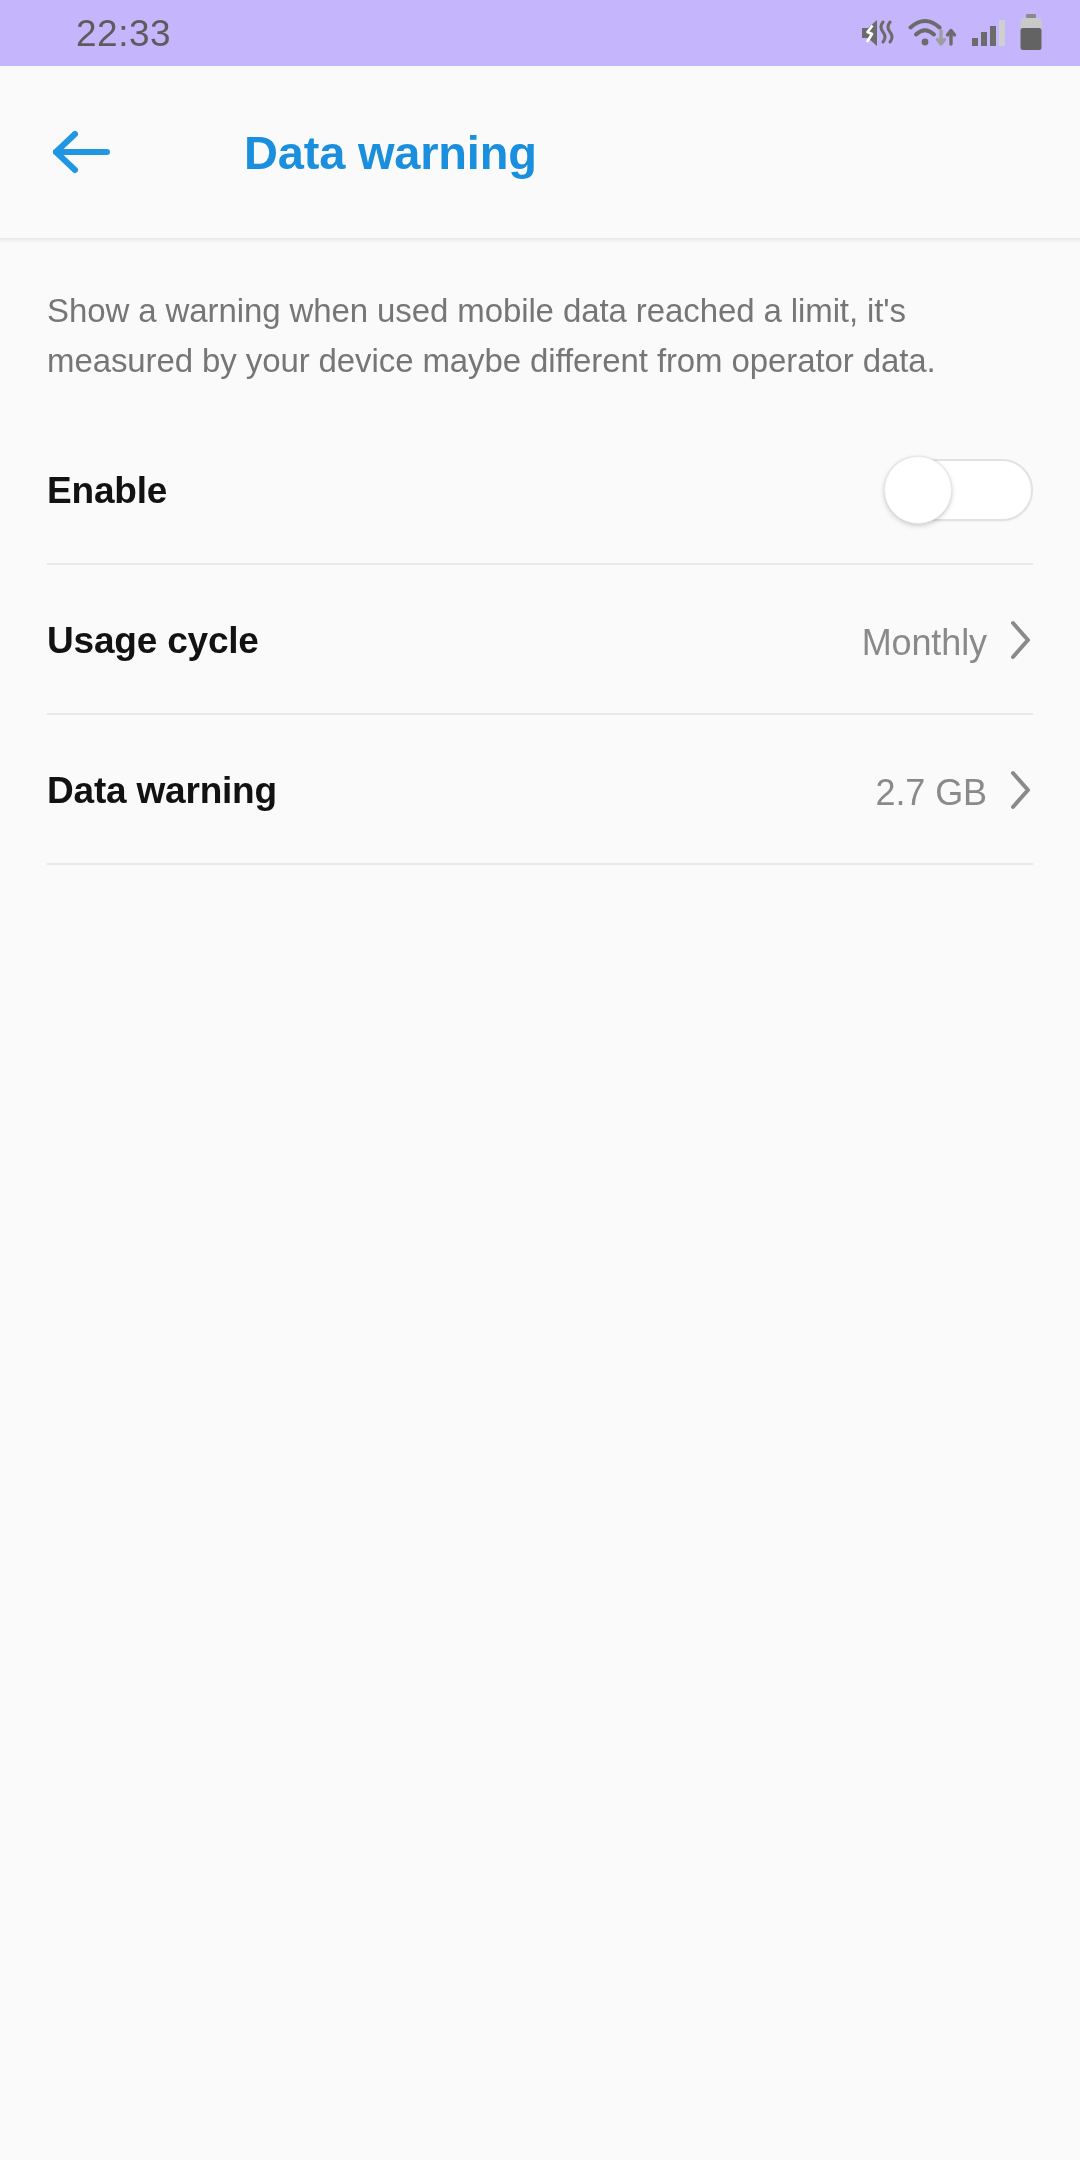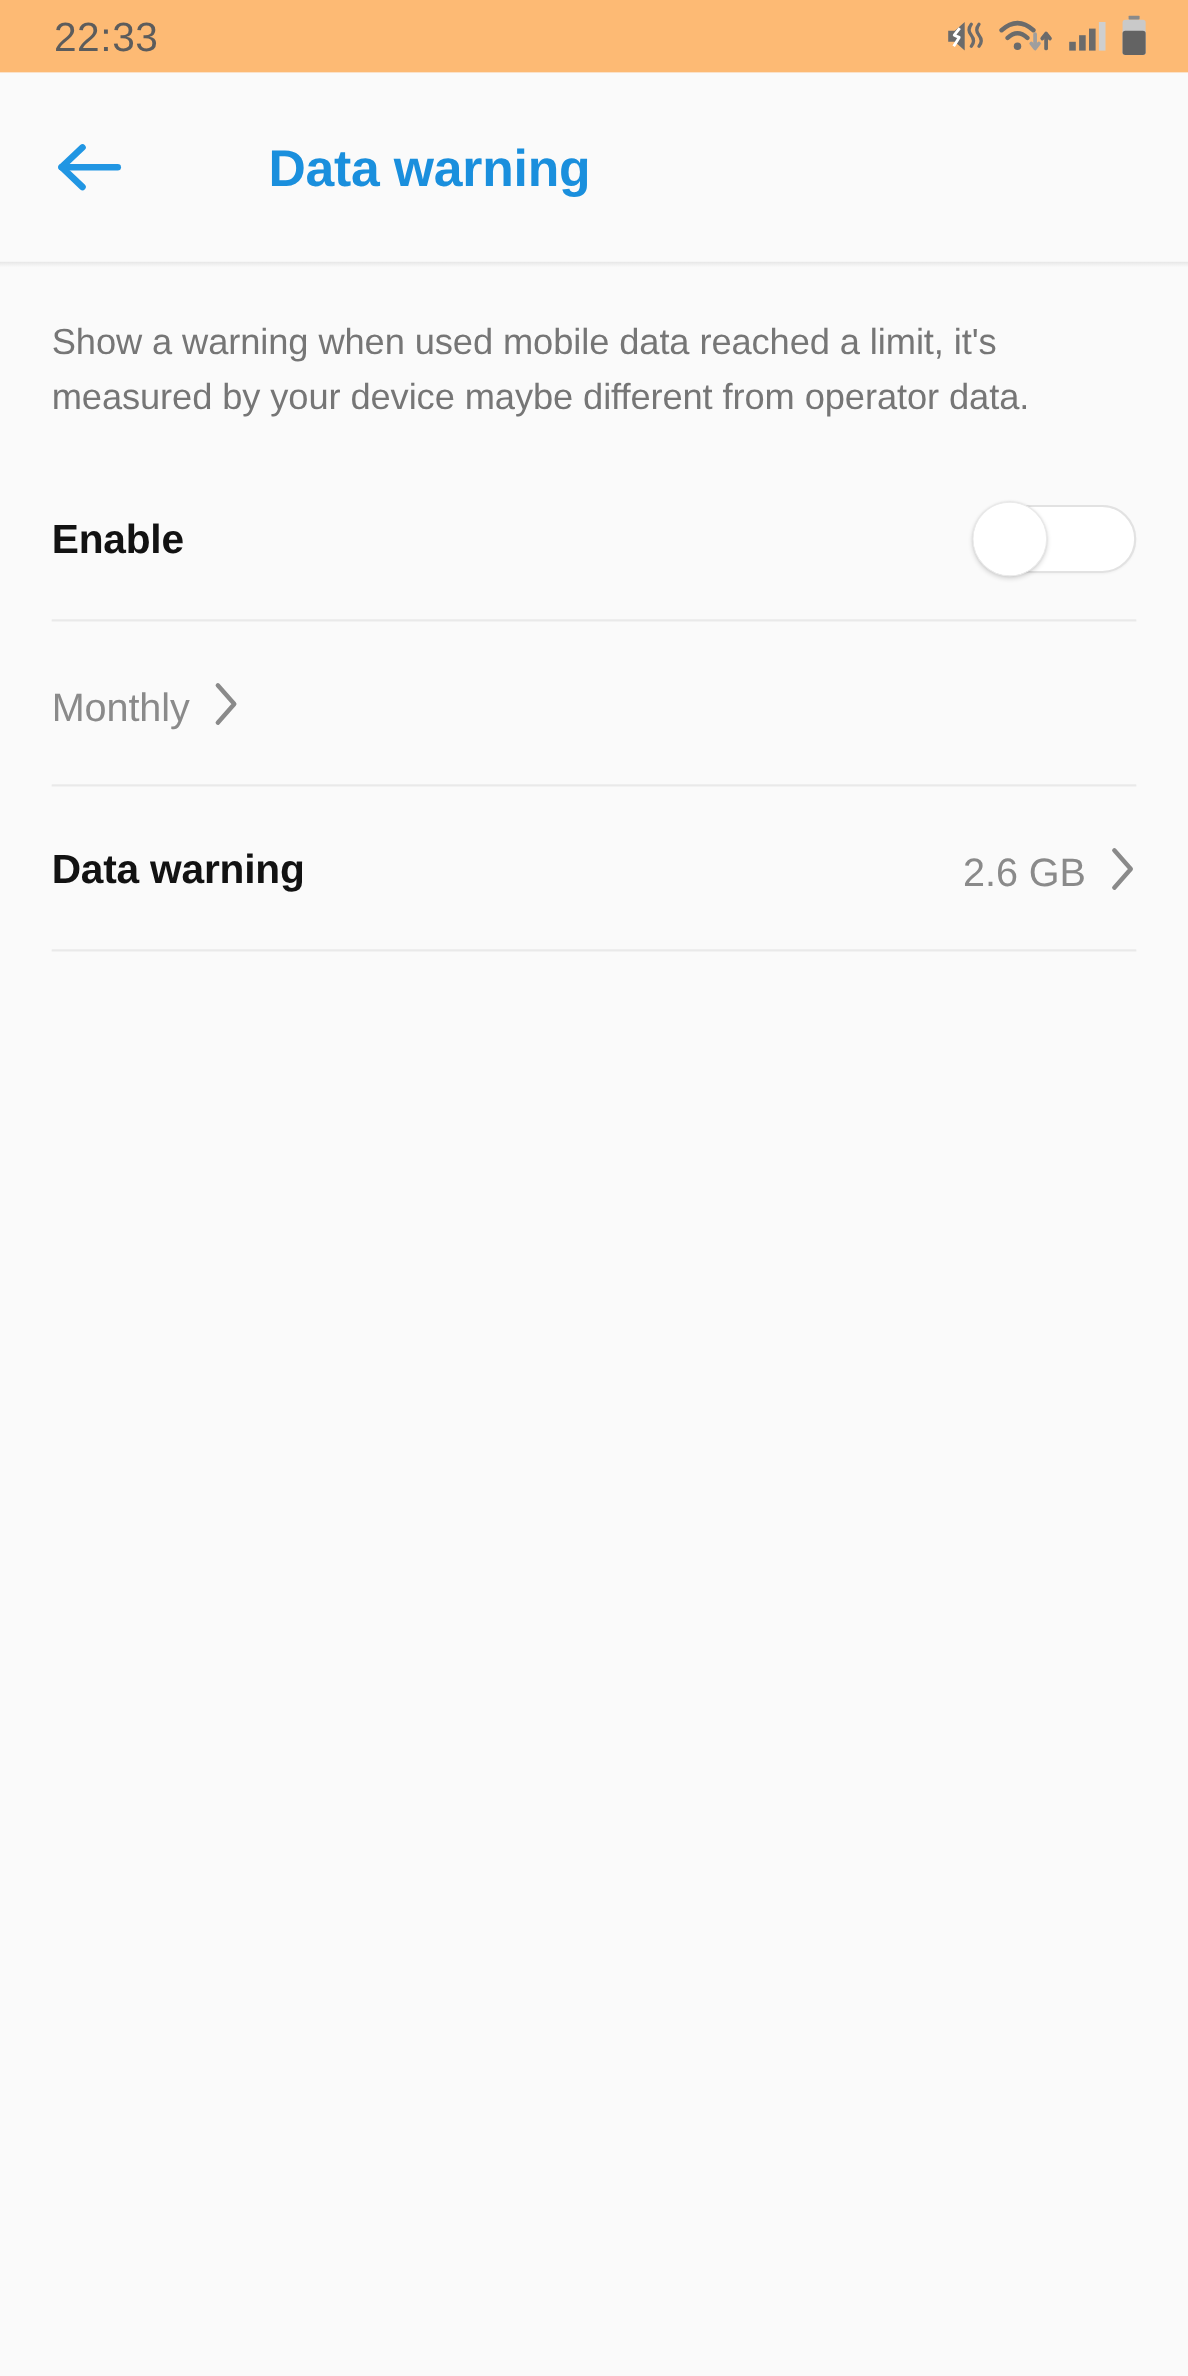--- a/index.html
+++ b/index.html
@@ -16,26 +16,26 @@
     -webkit-font-smoothing: antialiased;
   }
 
   
   .status-bar {
     position: absolute;
     top: 0;
     left: 0;
     width: 1080px;
     height: 66px;
-    background: #fdba74;
+    background: #c4b5fd;
     display: flex;
     align-items: center;
     justify-content: space-between;
     box-sizing: border-box;
-    padding: 0 36px 0 49px;
+    padding: 0 36px 0 76px;
   }
   .status-time {
     font-size: 37px;
     color: #5c5c5c;
     letter-spacing: 0.5px;
     line-height: 1;
     font-weight: 400;
   }
   .status-icons {
     display: flex;
@@ -245,35 +245,36 @@
       <div class="row-label">Enable</div>
       <div class="row-right">
         <div class="toggle">
           <div class="toggle-thumb"></div>
         </div>
       </div>
       <div class="divider"></div>
     </div>
 
     <div class="row">
+      <div class="row-label">Usage cycle</div>
       <div class="row-right">
         <div class="row-value">Monthly</div>
         <div class="chevron">
           <svg width="24" height="42" viewBox="0 0 24 42">
             <path d="M4 4 L19 21 L4 38" stroke="#8a8a8a" stroke-width="4" fill="none" stroke-linecap="round" stroke-linejoin="round"></path>
           </svg>
         </div>
       </div>
       <div class="divider"></div>
     </div>
 
     <div class="row">
       <div class="row-label">Data warning</div>
       <div class="row-right">
-        <div class="row-value">2.6 GB</div>
+        <div class="row-value">2.7 GB</div>
         <div class="chevron">
           <svg width="24" height="42" viewBox="0 0 24 42">
             <path d="M4 4 L19 21 L4 38" stroke="#8a8a8a" stroke-width="4" fill="none" stroke-linecap="round" stroke-linejoin="round"></path>
           </svg>
         </div>
       </div>
       <div class="divider"></div>
     </div>
 
 

